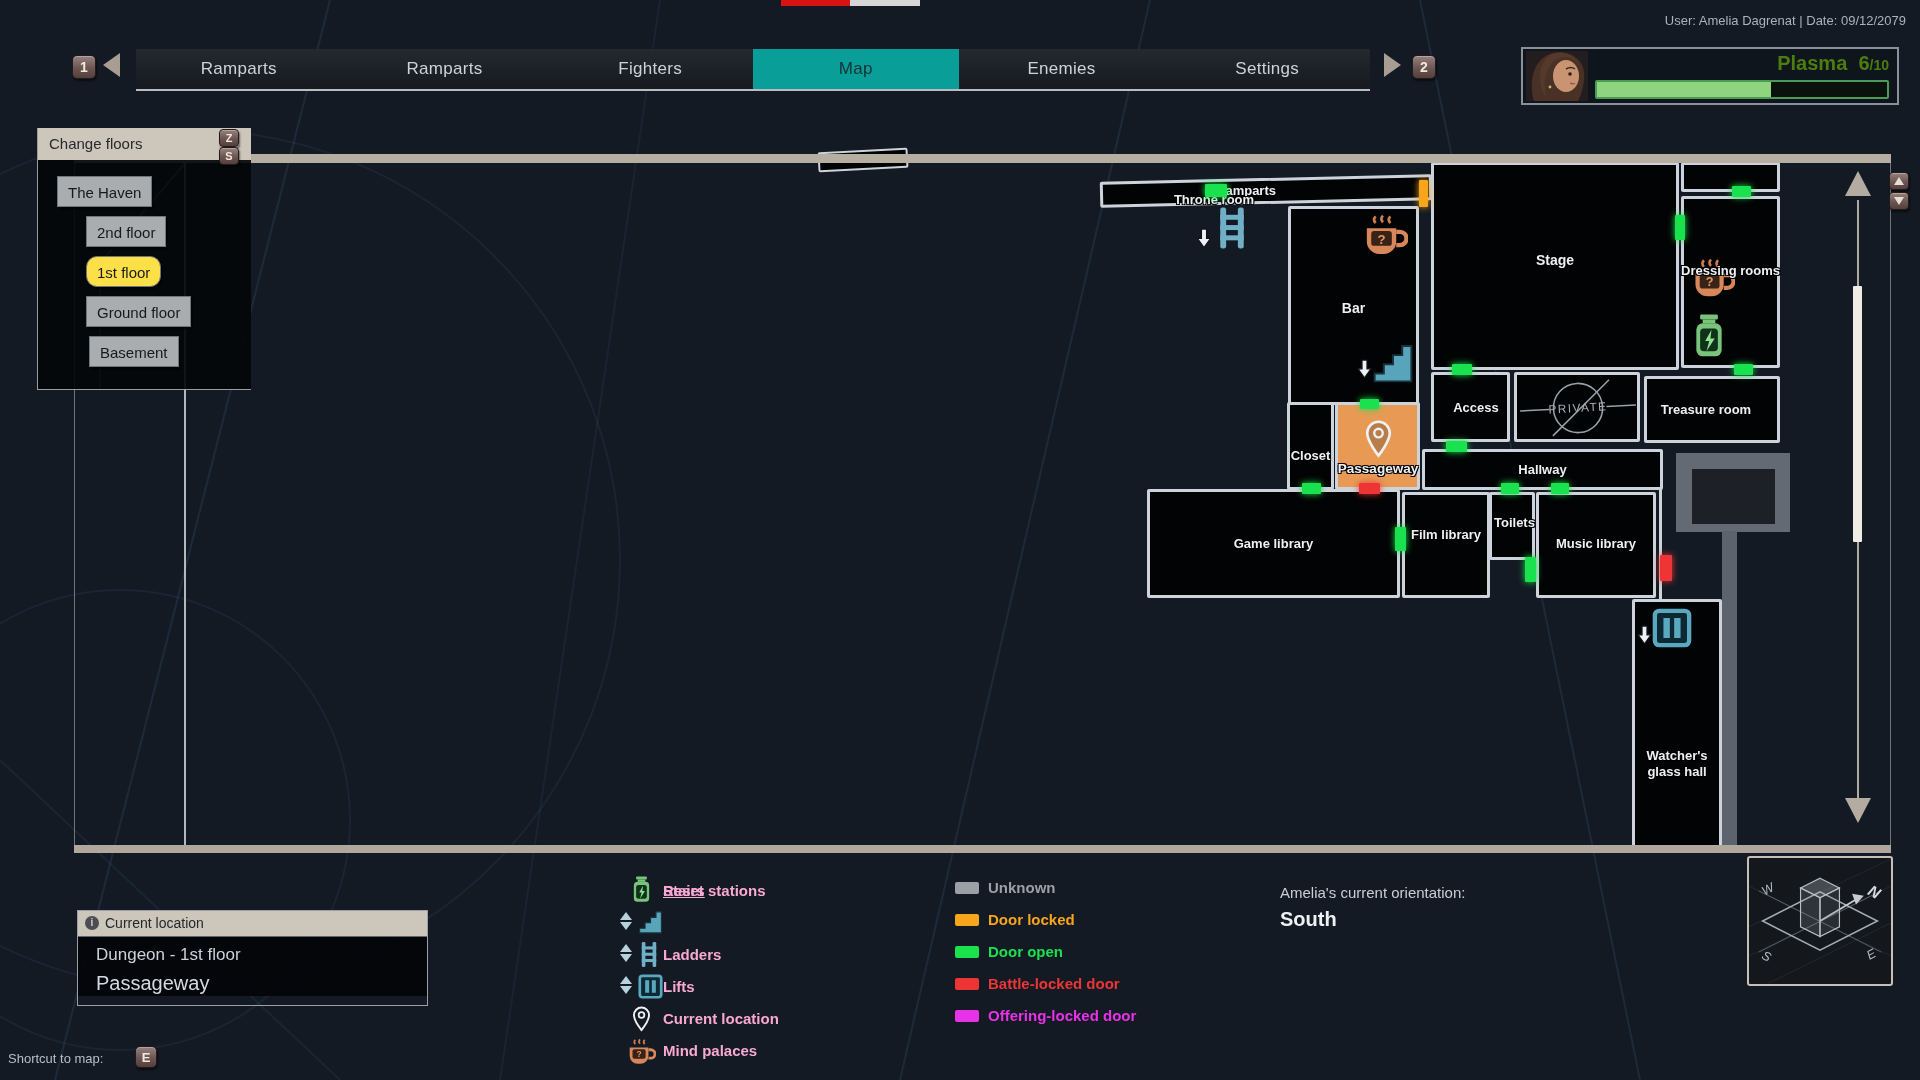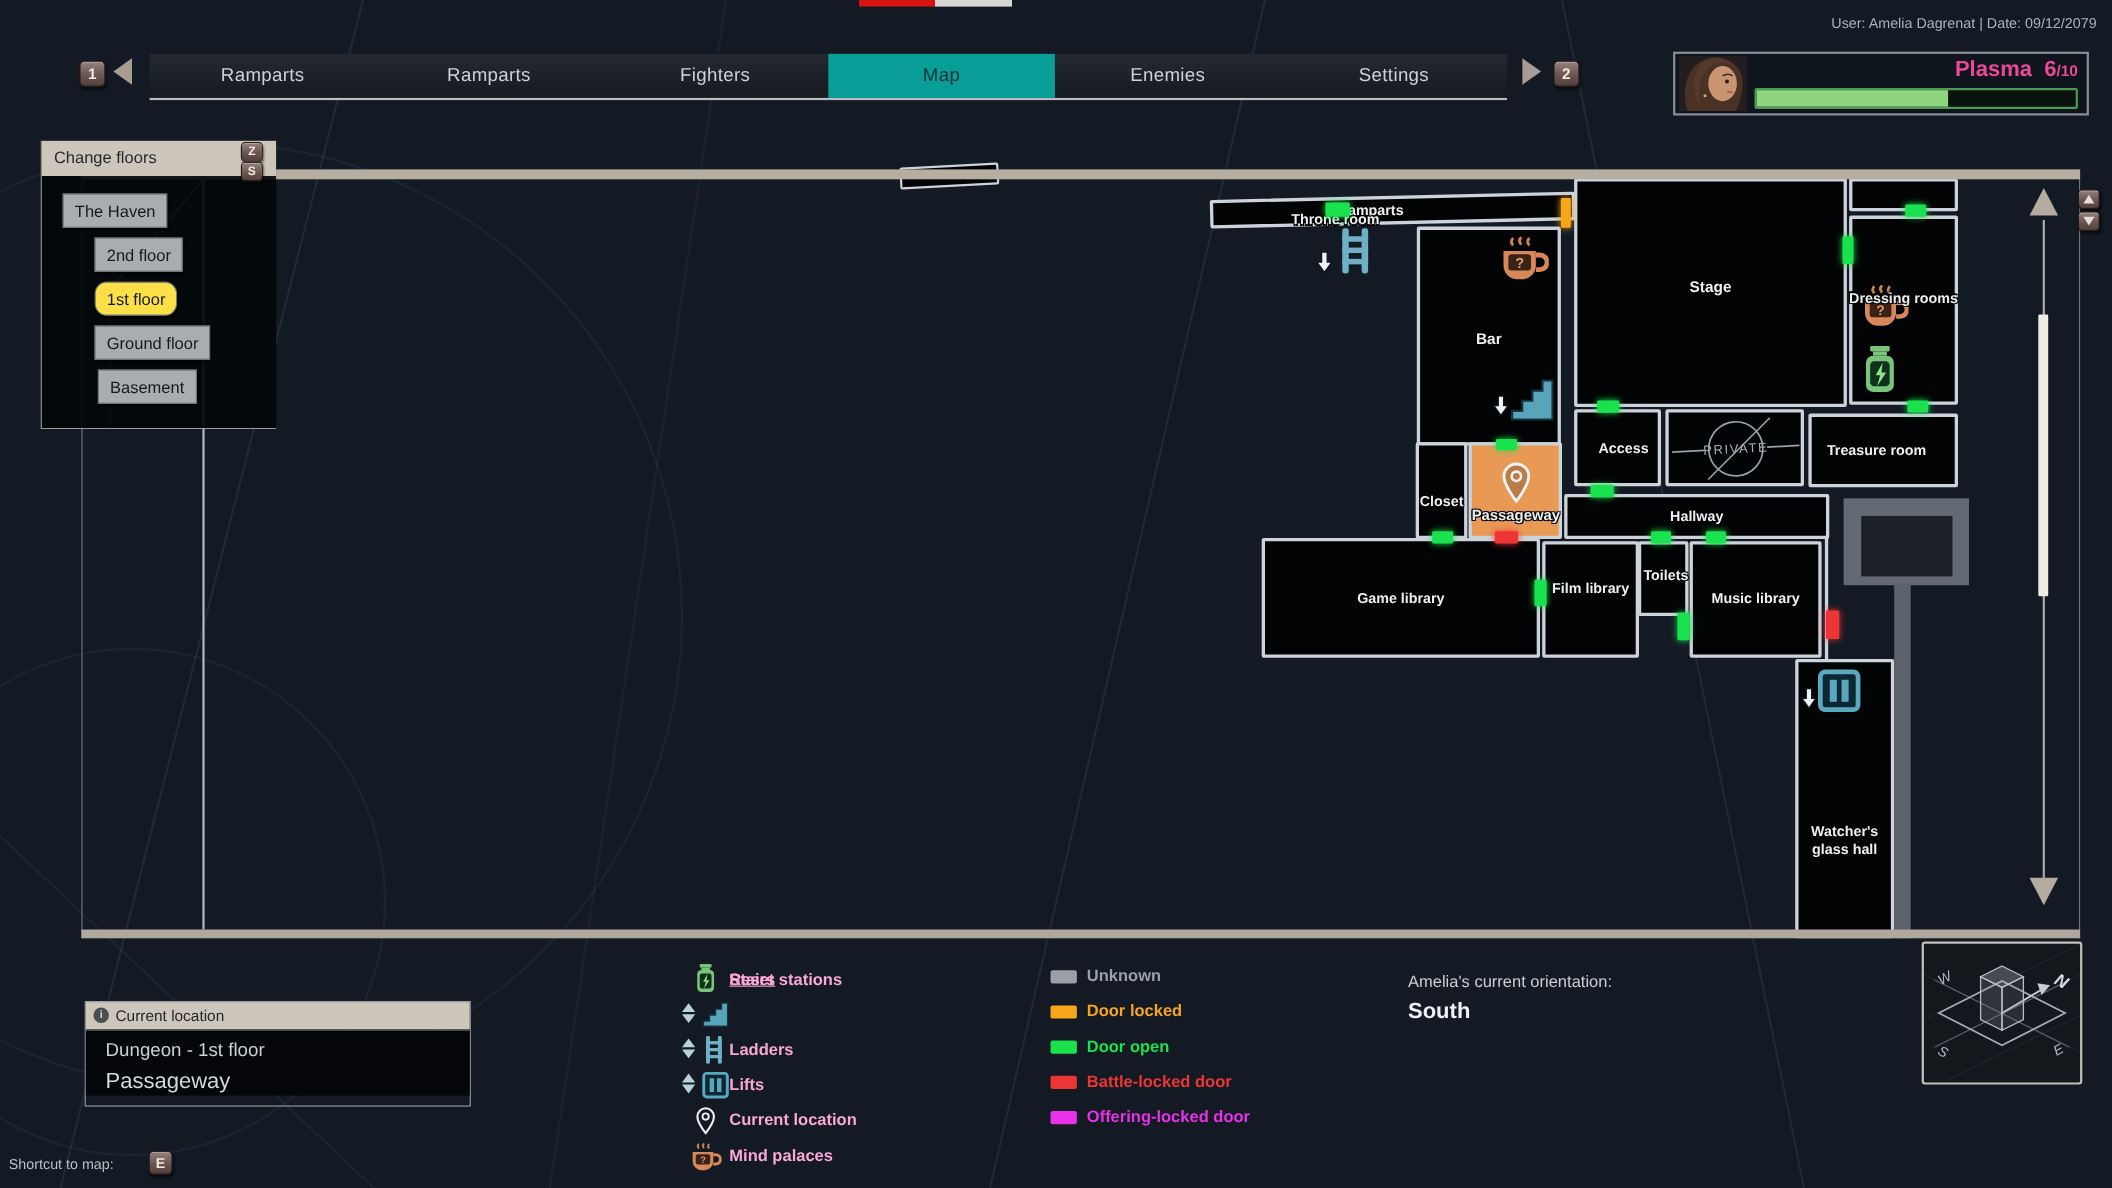--- a/index.html
+++ b/index.html
@@ -160,21 +160,21 @@
         <rect width="62" height="50" fill="#241d20"></rect>
         <path d="M8 50 C2 30 8 9 24 3 C40 -3 57 7 58 21 C59 31 56 42 52 50 Z" fill="#4a3126"></path>
         <ellipse cx="40" cy="25" rx="13" ry="16" fill="#c99472"></ellipse>
         <path d="M26 3 C14 9 12 25 16 39 L22 50 C16 35 18 17 30 9 C40 3 50 7 54 15 C50 5 38 -1 26 3 Z" fill="#55392b"></path>
         <circle cx="44" cy="23" r="1.8" fill="#2a1c16"></circle>
         <path d="M40 18 q5 -3 9 0" stroke="#3a2a20" stroke-width="1.5" fill="none"></path>
         <path d="M44 32 q3 1.5 5 .3" stroke="#a05c48" stroke-width="1.5" fill="none"></path>
         <circle cx="24" cy="36" r="1.4" fill="#c8b46a"></circle>
       </svg>
     </div>
-    <div class="plasma-line" style="color: #ec4899;"><span>Plasma</span>&nbsp;&nbsp;<span>6</span><span class="plasma-max">/10</span></div>
+    <div class="plasma-line" style="color: #4d7c0f;"><span>Plasma</span>&nbsp;&nbsp;<span>6</span><span class="plasma-max">/10</span></div>
     <div class="plasma-bar">
       <div class="plasma-fill" style="width: 60%;"></div>
     </div>
   </div>
 
   <div class="viewport"></div>
   <div class="wall-top"></div>
   <div class="wall-bottom"></div>
   <div class="wall-left"></div>
 

